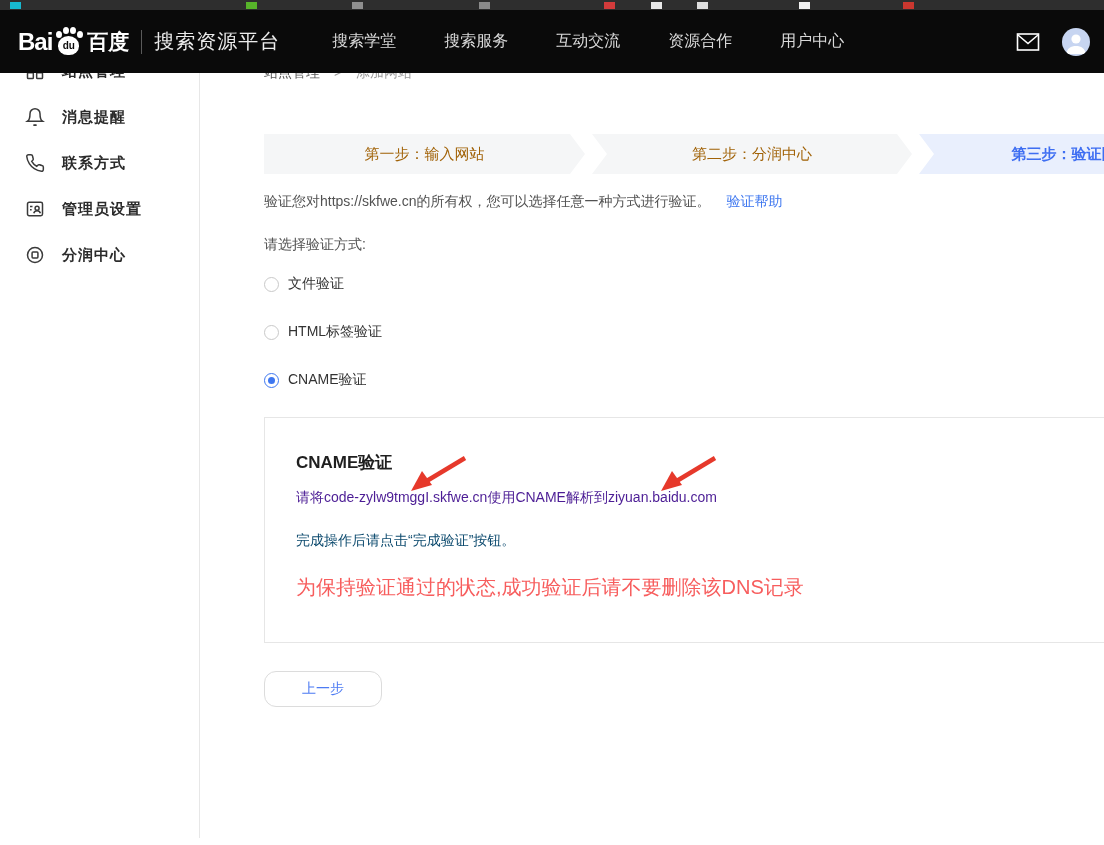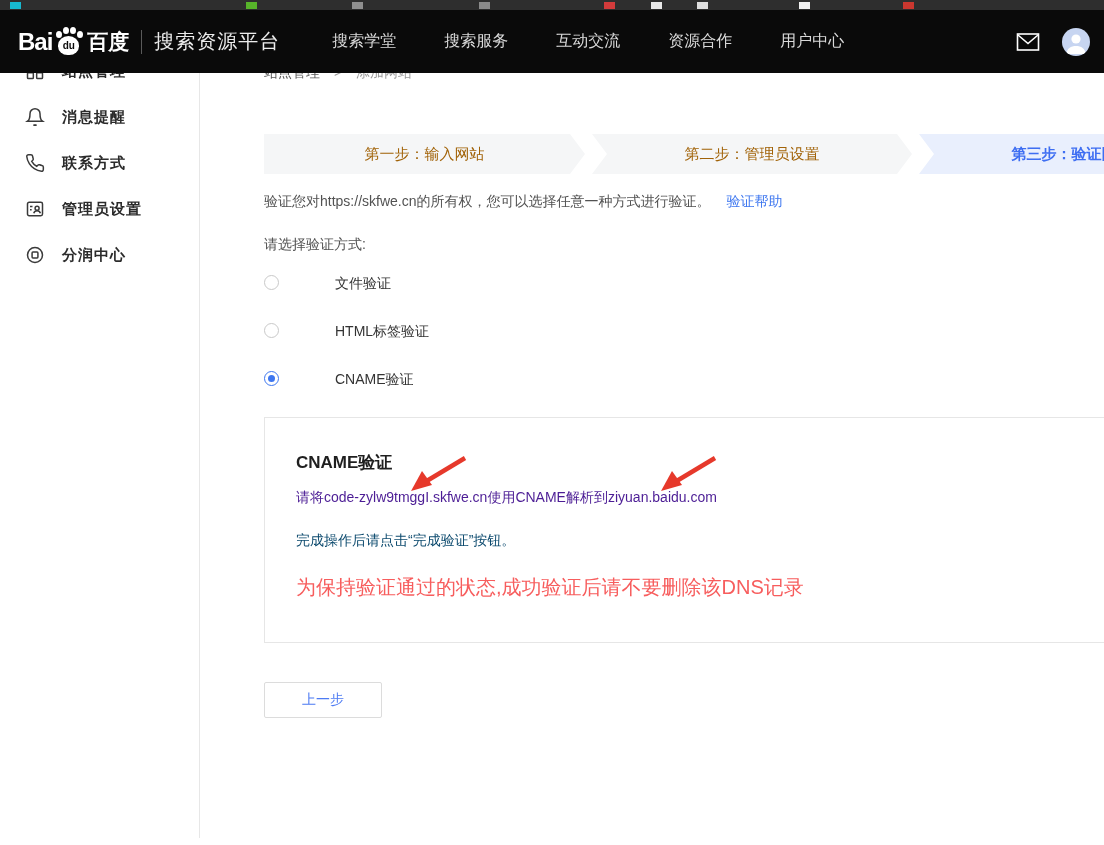--- a/index.html
+++ b/index.html
@@ -45,38 +45,38 @@
   .stepbar { position:absolute; left:64px; top:124px; width:960px; height:40px; display:flex; }
   .step-seg { height:40px; display:flex; align-items:center; justify-content:center; font-size:15px; color:#a16207; background:#f5f6f7; white-space:nowrap; }
   .seg1 { width:321px; clip-path:polygon(0 0, calc(100% - 15px) 0, 100% 50%, calc(100% - 15px) 100%, 0 100%); }
   .seg2 { width:320px; margin-left:7px; clip-path:polygon(0 0, calc(100% - 15px) 0, 100% 50%, calc(100% - 15px) 100%, 0 100%, 15px 50%); }
   .seg3 { flex:1; margin-left:7px; clip-path:polygon(0 0, 100% 0, 100% 100%, 0 100%, 15px 50%); background:#e9effd; color:#3e6ef2; font-weight:bold; }
 
   .intro { position:absolute; left:64px; top:183px; font-size:14px; color:#525252; white-space:nowrap; }
   .intro .help-link { color:#3e77f0; cursor:pointer; margin-left:16px; }
   .choose-label { position:absolute; left:64px; top:226px; font-size:14px; color:#525252; }
 
-  .radio-row { position:absolute; left:64px; display:flex; align-items:flex-start; cursor:pointer;gap:47px; }
+  .radio-row { position:absolute; left:64px; display:flex; align-items:center; cursor:pointer; }
   .radio-row.r1 { top:265px; } .radio-row.r2 { top:313px; } .radio-row.r3 { top:361px; }
   .radio { width:15px; height:15px; border-radius:50%; border:1px solid #c9c9c9; background:#fff; margin-right:9px; position:relative; }
   .radio-row.selected .radio { border-color:#3e77f0; }
   .radio-row.selected .radio::after { content:""; position:absolute; left:3px; top:3px; width:7px; height:7px; border-radius:50%; background:#3e77f0; }
   .radio-label { font-size:14px; color:#333; }
 
   .panel { position:absolute; left:64px; top:407px; width:960px; height:226px; border:1px solid #e6e6e6; background:#fff; }
   .panel-title { position:absolute; left:31px; top:33px; font-size:17px; font-weight:bold; color:#1f1f1f; }
   .panel-instruction { position:absolute; left:31px; top:71px; font-size:14px; color:#4c1d95; white-space:nowrap; }
   .panel-note { position:absolute; left:31px; top:114px; font-size:14px; color:#0c4a6e; white-space:nowrap; }
   .panel-warning { position:absolute; left:31px; top:156px; font-size:20px; color:#f75d5d; white-space:nowrap; }
   .arrow-svg { position:absolute; width:70px; height:40px; }
   .arrow1 { left:140px; top:36px; }
   .arrow2 { left:390px; top:36px; }
 
   .btn-row { position:absolute; left:64px; top:661px; display:flex; }
-  .btn { height:36px; font-size:14px; display:flex; align-items:center; justify-content:center; cursor:pointer; border-radius:2px;margin-top:11px; }
+  .btn { height:36px; font-size:14px; display:flex; align-items:center; justify-content:center; cursor:pointer; border-radius:12px; }
   .btn-prev { width:118px; background:#fff; border:1px solid #dcdcdc; color:#4d7bf3; }
   .btn-submit { width:119px; background:#4486f6; border:1px solid #4486f6; color:#fff; margin-left:30px; }
 </style>
 </head>
 <body>
 
 <div id="page">
 
   <div id="topstrip">
       <div class="favicon" style="left: 10px; background: rgb(23, 185, 208);"></div>
@@ -184,21 +184,21 @@
   <div id="main">
 
     <div class="breadcrumb">
       <span class="bc-parent">站点管理</span>
       <span class="bc-sep">&gt;</span>
       <span class="bc-current">添加网站</span>
     </div>
 
     <div class="stepbar">
       <div class="step-seg seg1">第一步：输入网站</div>
-      <div class="step-seg seg2">第二步：管理员设置</div>
+      <div class="step-seg seg2">第二步：分润中心</div>
       <div class="step-seg seg3">第三步：验证网站</div>
     </div>
 
     <div class="intro">
       <span>验证您对https://skfwe.cn的所有权，您可以选择任意一种方式进行验证。</span><span class="help-link">验证帮助</span>
     </div>
 
     <div class="choose-label">请选择验证方式:</div>
 
     <div class="radio-row r1">

